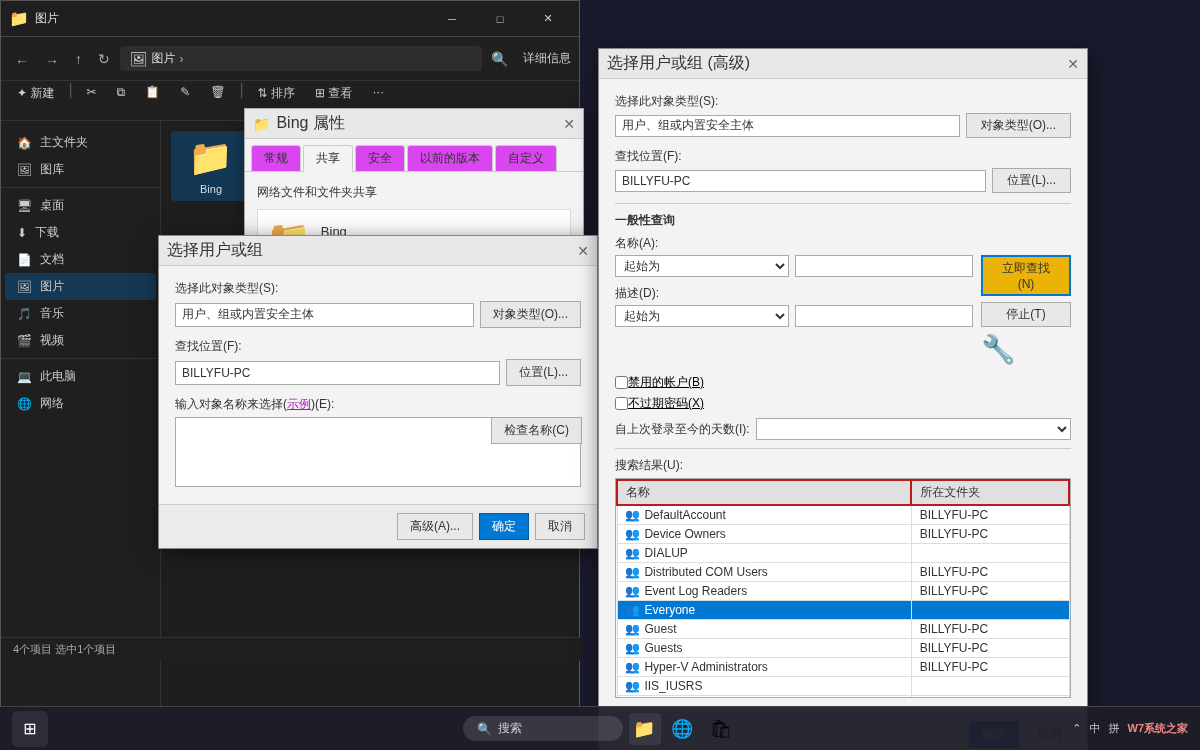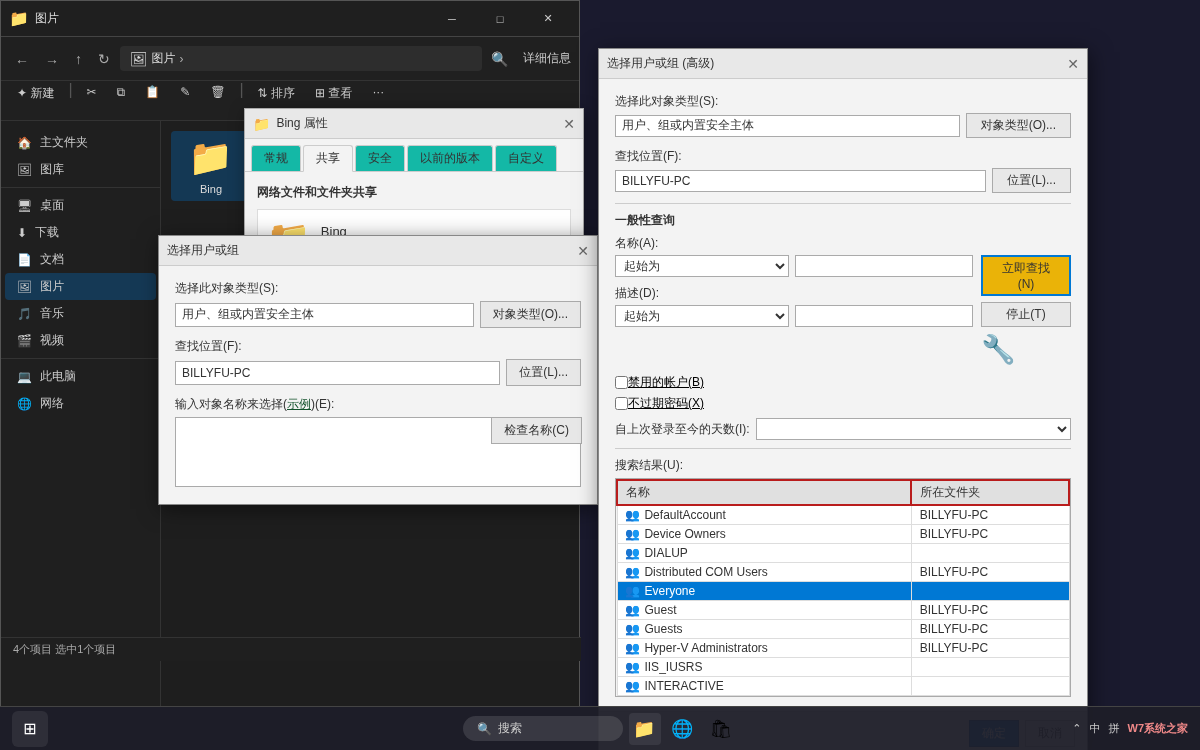--- a/index.html
+++ b/index.html
@@ -171,49 +171,49 @@
       font-size: 12px;
     }
     .dialog-title-bar {
       background: #e8e8e8;
       height: 30px;
       display: flex; align-items: center;
       padding: 0 8px;
       border-bottom: 1px solid #ccc;
     }
     .dialog-title-icon { font-size: 14px; margin-right: 6px; }
-    .dialog-title-text { flex: 1; font-size: 12px; color: #333; }
+    .dialog-title-text { flex: 1; font-size: 16px; color: #333; }
     .dialog-close { color: #666; cursor: pointer; font-size: 14px; }
 
     .dialog-tabs {
       display: flex;
       background: #f3f3f3;
       border-bottom: 1px solid #ccc;
       padding: 6px 6px 0;
       gap: 2px;
     }
     .dialog-tab {
       padding: 4px 12px;
-      background: #14b8a6;
+      background: #d946ef;
       border: 1px solid #ccc;
       border-bottom: none;
       cursor: pointer;
       font-size: 12px;
       border-radius: 3px 3px 0 0;
       color: #333;
     }
     .dialog-tab.active {
       background: #f3f3f3;
       border-bottom: 1px solid #f3f3f3;
       margin-bottom: -1px;
       z-index: 1;
     }
 
     .dialog-content { padding: 12px; }
-    .dialog-section-title { font-size: 12px; color: #333; margin-bottom: 8px; font-weight: 700; }
+    .dialog-section-title { font-size: 12px; color: #333; margin-bottom: 8px; font-weight: 400; }
     .folder-preview {
       display: flex; align-items: center; gap: 10px;
       background: white; border: 1px solid #ddd;
       padding: 8px; margin: 8px 0;
     }
 
     
     .dialog-select-small {
       position: absolute;
       top: 235px; left: 158px;
@@ -460,26 +460,31 @@
     <div class="field-row">
       <div class="text-input" style="flex:1; height:24px; display:flex; align-items:center; background:white; border:1px solid #aaa; padding:2px 6px; font-size:12px; color:#333;">用户、组或内置安全主体</div>
       <button class="btn-dialog">对象类型(O)...</button>
     </div>
     <div class="field-label">查找位置(F):</div>
     <div class="field-row">
       <div class="text-input" style="flex:1; height:24px; display:flex; align-items:center; background:white; border:1px solid #aaa; padding:2px 6px; font-size:12px; color:#333;">BILLYFU-PC</div>
       <button class="btn-dialog">位置(L)...</button>
     </div>
     <div class="field-label">
-      输入对象名称来选择(<span style="text-decoration:underline; color:#14532d; cursor:pointer;">示例</span>)(E):
+      输入对象名称来选择(<span style="text-decoration:underline; color:#a21caf; cursor:pointer;">示例</span>)(E):
     </div>
     <div style="margin-top:4px; position:relative;">
       <textarea class="textarea-input" style=""></textarea>
       <button class="btn-dialog" style="position:absolute; right:-1px; top:0;">检查名称(C)</button>
     </div>
+  </div>
+  <div class="dialog-footer">
+    <button class="btn-dialog">高级(A)...</button>
+    <button class="btn-dialog primary">确定</button>
+    <button class="btn-dialog">取消</button>
   </div>
 </div>
 
 <div class="dialog-advanced">
   <div class="dialog-title-bar">
     <span class="dialog-title-text">选择用户或组 (高级)</span>
     <span class="dialog-close">✕</span>
   </div>
   <div class="dialog-content-pad">
     <div class="adv-section">
@@ -561,20 +566,26 @@
         <span style="font-size:12px; margin-right:4px;">👥</span>DIALUP
       </td>
       <td></td>
     </tr>
             <tr>
       <td>
         <span style="font-size:12px; margin-right:4px;">👥</span>Distributed COM Users
       </td>
       <td>BILLYFU-PC</td>
     </tr>
+            <tr>
+      <td>
+        <span style="font-size:12px; margin-right:4px;">👥</span>Event Log Readers
+      </td>
+      <td>BILLYFU-PC</td>
+    </tr>
             <tr class="selected">
       <td>
         <span style="font-size:12px; margin-right:4px;">👥</span>Everyone
       </td>
       <td></td>
     </tr>
             <tr>
       <td>
         <span style="font-size:12px; margin-right:4px;">👥</span>Guest
       </td>

